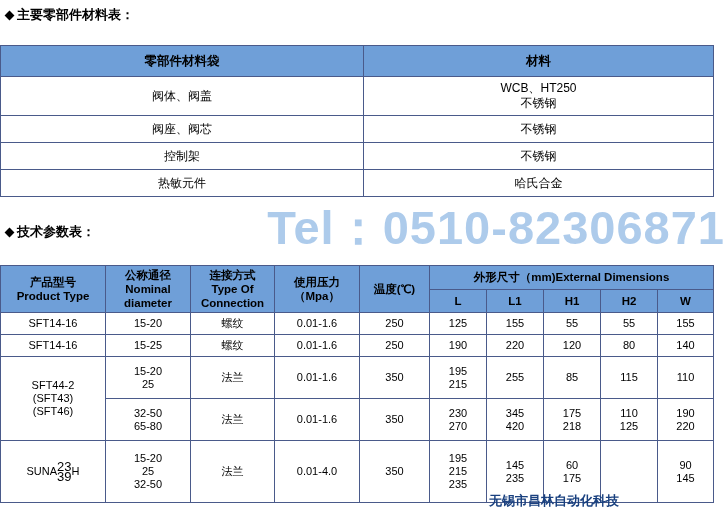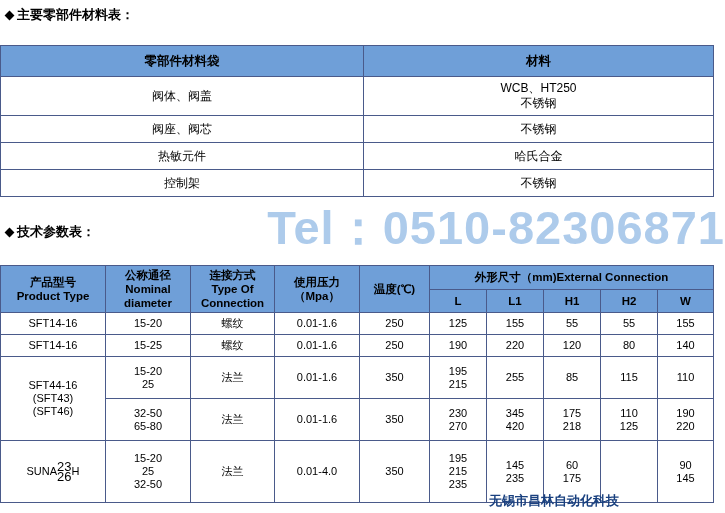--- a/index.html
+++ b/index.html
@@ -142,26 +142,26 @@
         <td class="two-line">
           <div>WCB、HT250</div>
           <div>不锈钢</div>
         </td>
       </tr>
       <tr>
         <td>阀座、阀芯</td>
         <td>不锈钢</td>
       </tr>
       <tr>
+        <td>控制架</td>
+        <td>不锈钢</td>
+      </tr>
+      <tr>
         <td>热敏元件</td>
         <td>哈氏合金</td>
-      </tr>
-      <tr>
-        <td>控制架</td>
-        <td>不锈钢</td>
       </tr>
     </tbody>
   </table>
 
   <div class="section-title" style="padding-top:10px;padding-bottom:8px;">
     <span class="diamond"></span><span>技术参数表：</span>
   </div>
 
   <table id="spec-table">
     <colgroup>
@@ -190,21 +190,21 @@
         <td class="hdr" rowspan="2">
           <div>连接方式</div>
           <div>Type Of</div>
           <div>Connection</div>
         </td>
         <td class="hdr" rowspan="2">
           <div>使用压力</div>
           <div>（Mpa）</div>
         </td>
         <td class="hdr" rowspan="2">温度(℃)</td>
-        <td class="hdr" colspan="5">外形尺寸（mm)External Connection</td>
+        <td class="hdr" colspan="5">外形尺寸（mm)External Dimensions</td>
       </tr>
       <tr>
         <td class="hdr">L</td>
         <td class="hdr">L1</td>
         <td class="hdr">H1</td>
         <td class="hdr">H2</td>
         <td class="hdr">W</td>
       </tr>
 
       <tr style="height:22px">
@@ -228,21 +228,21 @@
         <td>250</td>
         <td>190</td>
         <td>220</td>
         <td>120</td>
         <td>80</td>
         <td>140</td>
       </tr>
 
       <tr style="height:42px">
         <td rowspan="2">
-          <div>SFT44-16</div>
+          <div>SFT44-2</div>
           <div>(SFT43)</div>
           <div>(SFT46)</div>
         </td>
         <td>
           <div>15-20</div>
           <div>25</div>
         </td>
         <td>法兰</td>
         <td>0.01-1.6</td>
         <td>350</td>
@@ -281,21 +281,21 @@
           <div>125</div>
         </td>
         <td>
           <div>190</div>
           <div>220</div>
         </td>
       </tr>
 
       <tr style="height:62px">
         <td>
-          <span>SUNA</span><span class="stack"><span style="display:block">23</span><span style="display:block">26</span></span><span>H</span>
+          <span>SUNA</span><span class="stack"><span style="display:block">23</span><span style="display:block">39</span></span><span>H</span>
         </td>
         <td>
           <div>15-20</div>
           <div>25</div>
           <div>32-50</div>
         </td>
         <td>法兰</td>
         <td>0.01-4.0</td>
         <td>350</td>
         <td>

